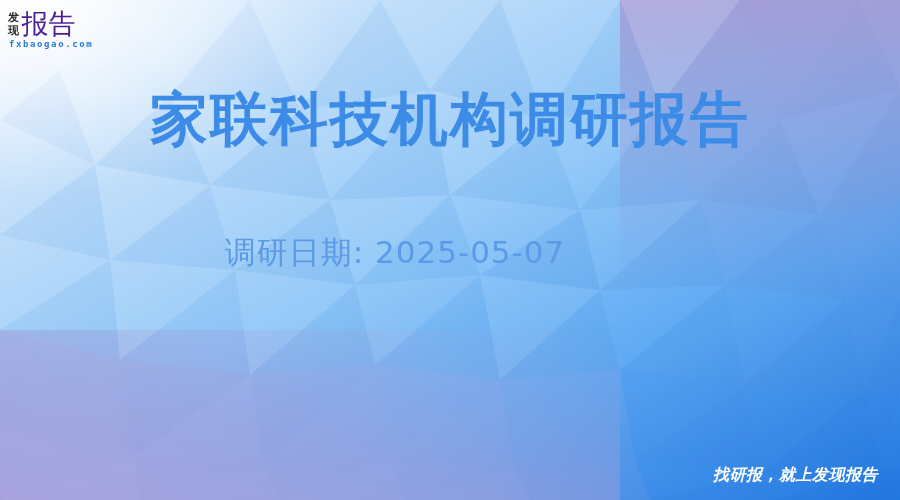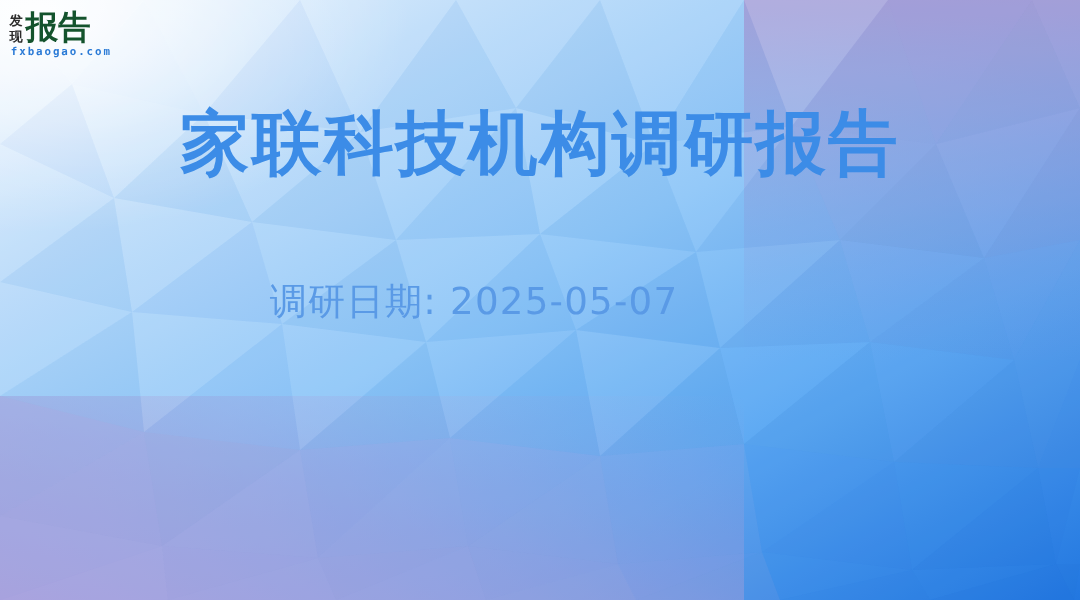--- a/index.html
+++ b/index.html
@@ -52,22 +52,22 @@
     font-size: 11px;
     line-height: 13px;
     font-weight: 700;
     color: #2c2c2c;
     letter-spacing: -0.5px;
   }
   .logo-main {
     font-family: "DejaVu Sans", sans-serif;
     font-size: 27px;
     line-height: 28px;
-    font-weight: 700;
-    color: #14532d;
+    font-weight: 400;
+    color: #4c1d95;
     letter-spacing: 0px;
   }
   .logo-url {
     margin-top: 1px;
     margin-left: 1px;
     font-family: "DejaVu Sans Mono", monospace;
     font-size: 9px;
     font-weight: 700;
     color: #2a7ad6;
     letter-spacing: 1.6px;
@@ -278,14 +278,15 @@
   </div>
 
   <div class="title-wrap">
     <h1 class="main-title">家联科技机构调研报告</h1>
   </div>
 
   <div class="subtitle-wrap">
     <p class="subtitle">调研日期: 2025-05-07</p>
   </div>
 
+  <div class="slogan">找研报，就上发现报告</div>
 
 </div>
 
 </body></html>

